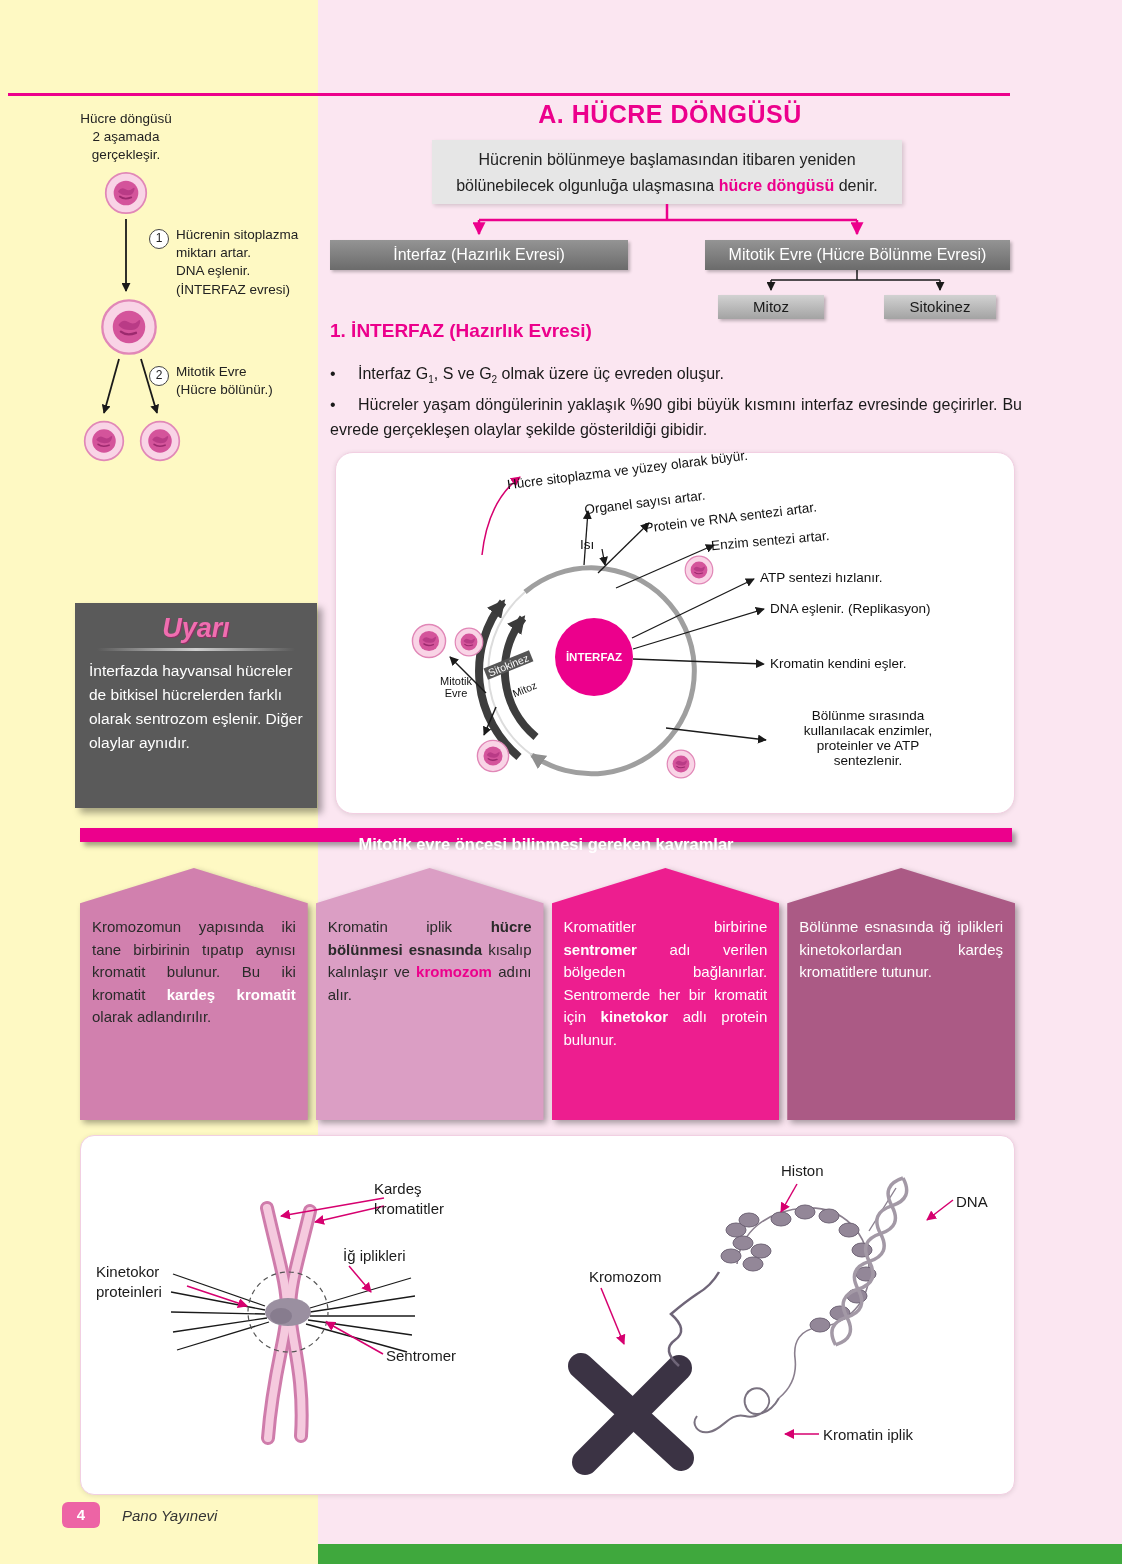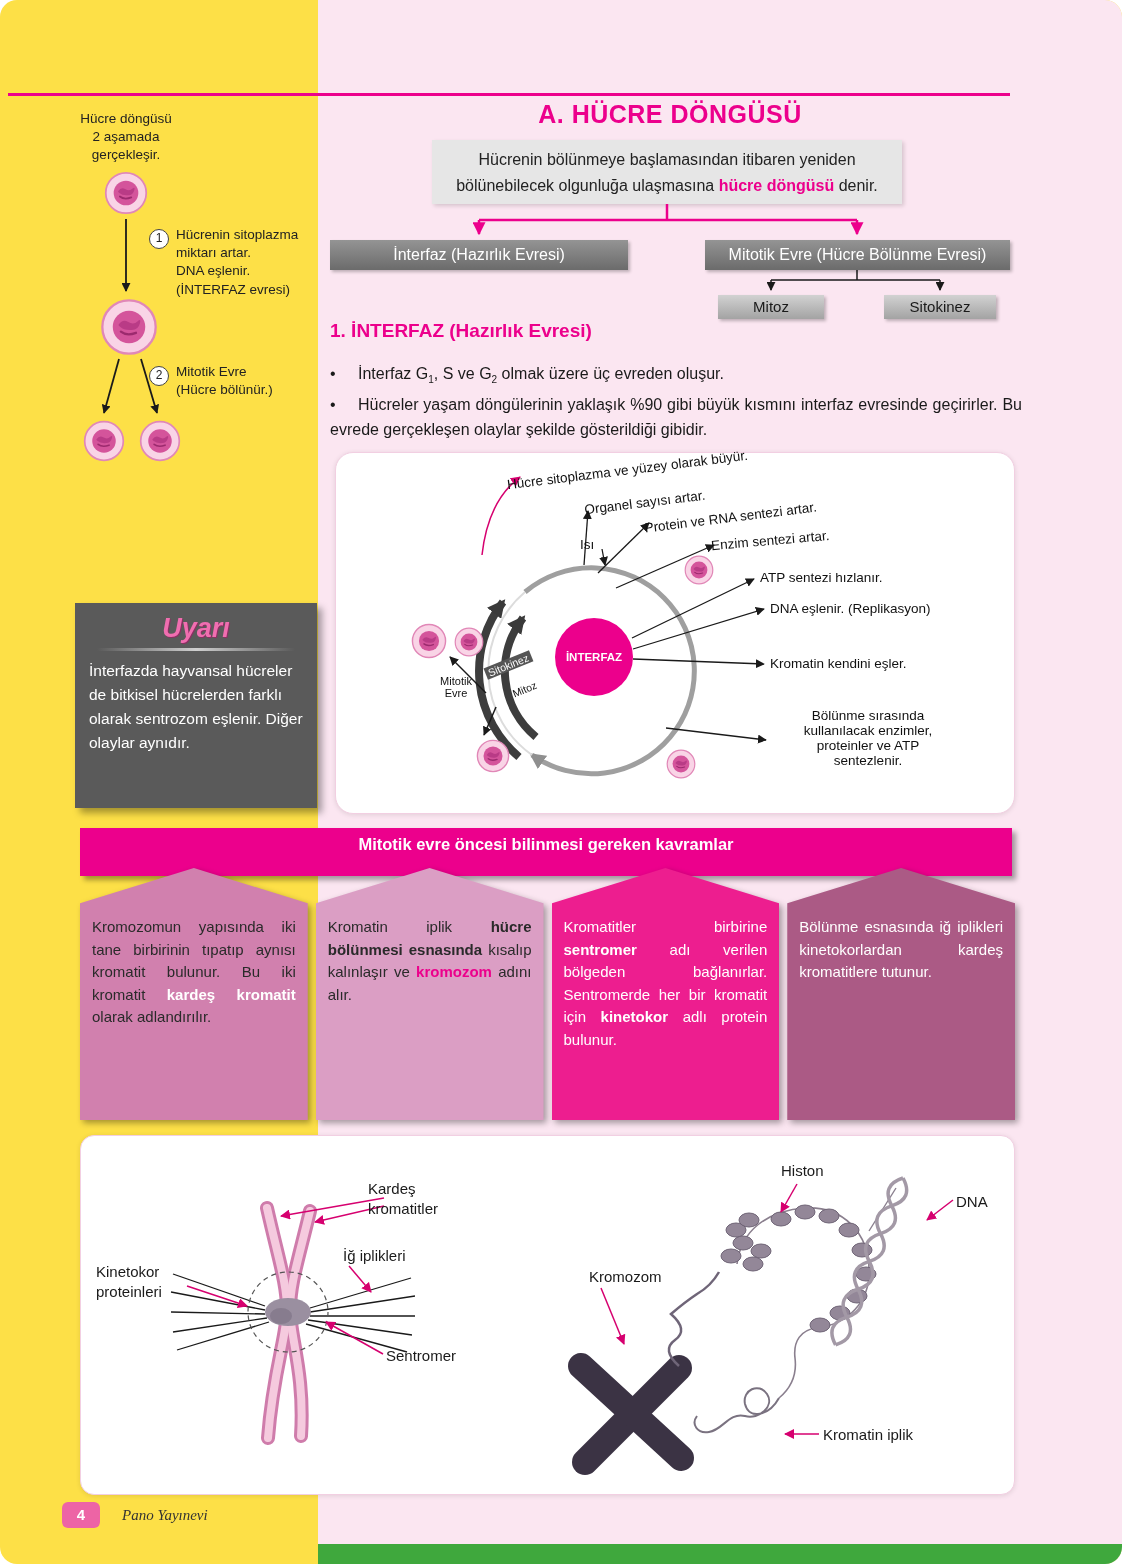--- a/index.html
+++ b/index.html
@@ -1,17 +1,17 @@
 <!DOCTYPE html>
 <html><head>
 <meta charset="utf-8">
 <style>
   * { margin:0; padding:0; box-sizing:border-box; }
   body { font-family:"Liberation Sans", sans-serif; background:#fff; }
-  .page { position:relative; width:1122px; height:1564px; background:#fde047; overflow:hidden;border-radius:17px; }
+  .page { position:relative; width:1122px; height:1564px; background:#fef9c3; overflow:hidden; }
   .abs { position:absolute; }
   .pre { white-space:pre-line; }
   .pink-bg { position:absolute; left:318px; top:0; width:804px; height:1564px; background:#fbe6f1; }
   .green-bar { position:absolute; left:318px; top:1544px; width:804px; height:20px; background:#3fa83d; }
   .top-rule { position:absolute; left:8px; top:93px; width:1002px; height:3px; background:#ec008c; }
 
   .side-text { font-size:13.5px; line-height:1.35; color:#222; }
   .badge { position:absolute; width:20px; height:20px; border:1.5px solid #444; border-radius:50%;
            background:#fff; font-size:12px; color:#222; text-align:center; line-height:17px; }
 
@@ -37,38 +37,38 @@
   .dlabel { position:absolute; font-size:13.5px; color:#111; }
   .center-label { position:absolute; color:#fff; font-weight:bold; font-size:11.5px; text-align:center; }
 
   .uyari { position:absolute; left:75px; top:603px; width:242px; height:205px; background:#5a5a5a;
            box-shadow:5px 5px 7px rgba(0,0,0,0.35); padding:10px 14px; }
   .uyari-title { text-align:center; font-size:27px; font-weight:bold; font-style:italic; color:#f06eb0;
                  text-shadow:1px 1px 0 #8c2f63; }
   .uyari-line { height:3px; margin:4px 8px 8px; background:linear-gradient(90deg, rgba(255,255,255,0), #cfcfcf, rgba(255,255,255,0)); }
   .uyari-text { color:#fff; font-size:15.5px; line-height:1.55; }
 
-  .banner { position:absolute; left:80px; top:828px; width:932px; height:48px; background:#ec008c;
+  .banner { position:absolute; left:80px; top:828px; width:932px; height:14px; background:#ec008c;
             color:#fff; font-weight:bold; font-size:16.5px; text-align:center; line-height:32px;
             box-shadow:4px 4px 5px rgba(0,0,0,0.35); }
 
   .concept-row { position:absolute; left:80px; top:868px; width:935px; display:flex; gap:8px; }
   .concept-wrap { flex:1; filter:drop-shadow(3px 3px 3px rgba(0,0,0,0.35)); }
   .concept { height:252px; clip-path:polygon(50% 0%, 100% 14%, 100% 100%, 0% 100%, 0% 14%);
              padding:48px 12px 10px; font-size:15px; line-height:1.5; text-align:justify; color:#2a2a2a; }
   .c1 { background:#e6bad3; } .c2 { background:#db9ec4; } .c3 { background:#d180ae; }
   .c4 { background:#ed1e8f; color:#fff; } .c5 { background:#ab5a85; color:#fff; }
   .concept b.pk { color:#ec008c; } .c4 b, .c5 b { color:#fff; }
   .c3 .wht { color:#fff; font-weight:bold; }
 
   .fig-label { position:absolute; font-size:15px; color:#1a1a1a; line-height:1.3; }
 
   .footer-badge { position:absolute; left:62px; top:1502px; width:38px; height:26px; background:#ed64a5;
                   border-radius:6px; color:#fff; font-weight:bold; font-size:15px; text-align:center; line-height:26px; }
-  .publisher { position:absolute; left:122px; top:1507px; font-style:italic; font-size:15px; color:#333;font-family:Liberation Serif, serif; }
+  .publisher { position:absolute; left:122px; top:1507px; font-style:italic; font-size:15px; color:#333; }
 </style>
 </head>
 <body>
 
 <div class="page">
 
   <svg width="0" height="0" style="position:absolute">
     <defs>
       <marker id="mBlack" viewBox="0 0 10 10" markerWidth="9" markerHeight="9" refX="9" refY="5" orient="auto" markerUnits="userSpaceOnUse">
           <path d="M0,0 L10,5 L0,10 Z" fill="#1a1a1a"></path>
@@ -295,21 +295,21 @@
         <path d="M0,0 C-12,10 -12,20 0,30 C12,40 12,50 0,60 C-12,70 -12,80 0,90 C12,100 12,110 0,120 C-12,130 -12,140 0,150 C12,160 12,170 0,180"></path>
       </g>
 
       <g stroke="#d6006f" stroke-width="1.5" fill="none">
         <line x1="716" y1="48" x2="700" y2="76" marker-end="url(#mPink)"></line>
         <line x1="872" y1="64" x2="846" y2="84" marker-end="url(#mPink)"></line>
         <line x1="520" y1="152" x2="543" y2="208" marker-end="url(#mPink)"></line>
         <line x1="738" y1="298" x2="704" y2="298" marker-end="url(#mPink)"></line>
       </g>
     </svg>
-    <div class="fig-label pre" style="left:287px; top:43px;">Kardeş
+    <div class="fig-label pre" style="left:293px; top:43px;">Kardeş
 kromatitler</div>
     <div class="fig-label" style="left:262px; top:110px;">İğ iplikleri</div>
     <div class="fig-label pre" style="left:15px; top:126px;">Kinetokor
 proteinleri</div>
     <div class="fig-label" style="left:305px; top:210px;">Sentromer</div>
     <div class="fig-label" style="left:700px; top:25px;">Histon</div>
     <div class="fig-label" style="left:875px; top:56px;">DNA</div>
     <div class="fig-label" style="left:508px; top:131px;">Kromozom</div>
     <div class="fig-label" style="left:742px; top:289px;">Kromatin iplik</div>
   </div>

